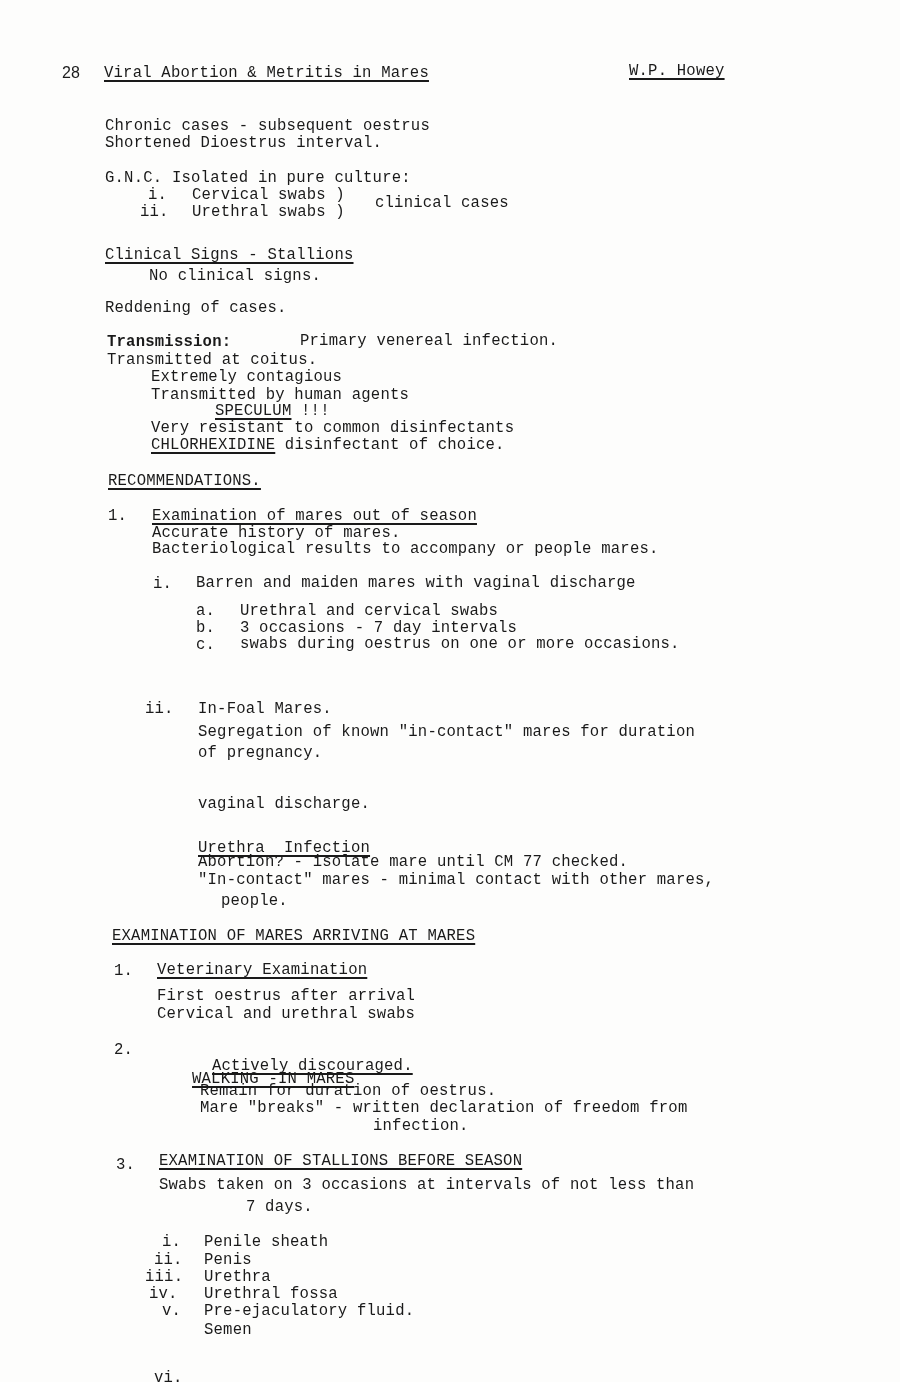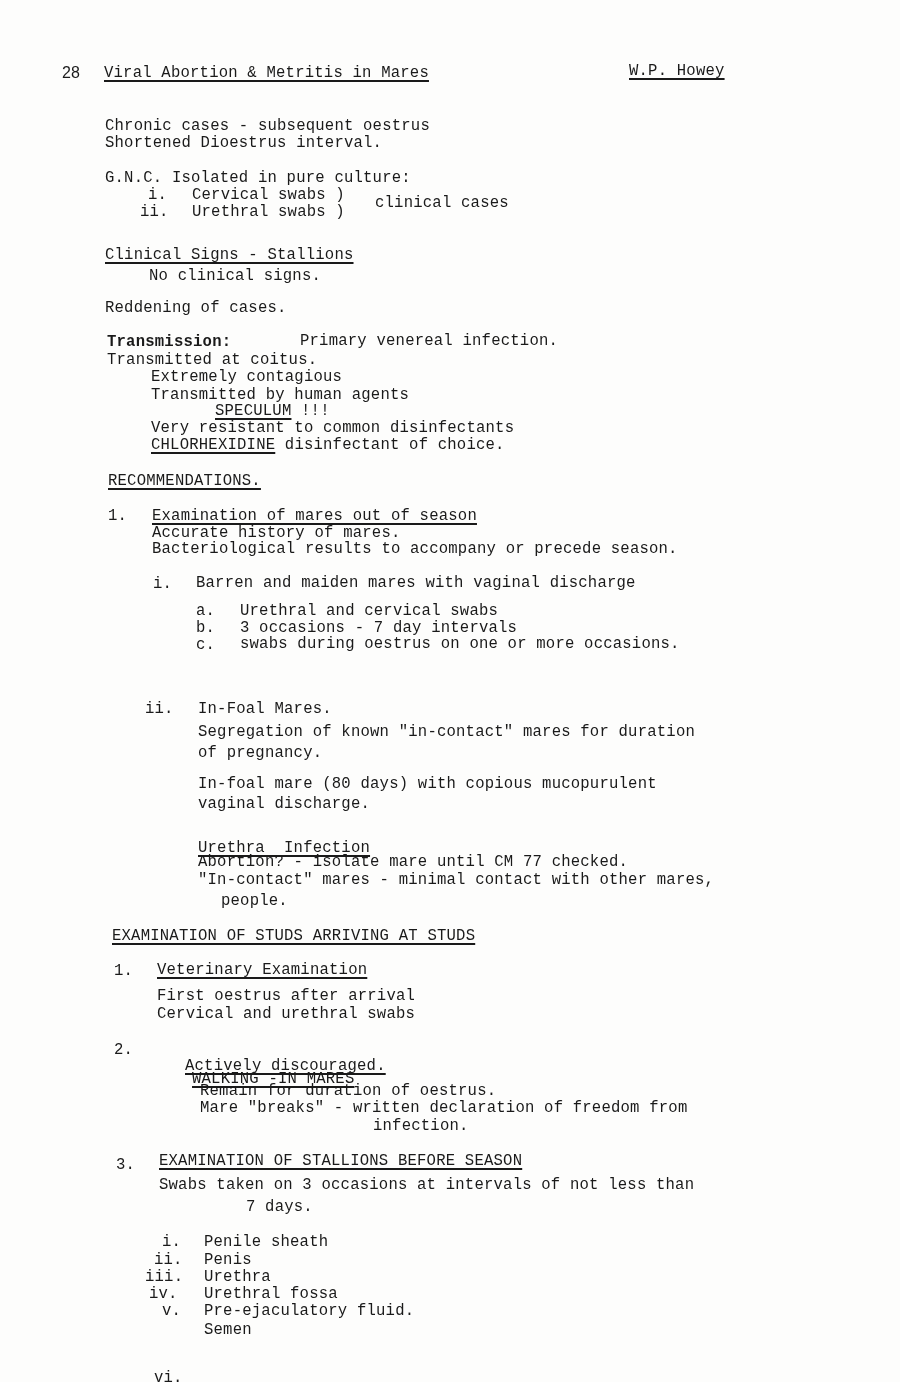--- a/index.html
+++ b/index.html
@@ -38,51 +38,50 @@
   <span class="ln" style="left:151px;top:369px;">Extremely contagious</span>
   <span class="ln" style="left:151px;top:387px;">Transmitted by human agents</span>
   <span class="ln" style="left:215px;top:403px;"><span class="u">SPECULUM</span><span> !!!</span></span>
   <span class="ln" style="left:151px;top:420px;">Very resistant to common disinfectants</span>
   <span class="ln" style="left:151px;top:437px;"><span class="u">CHLORHEXIDINE</span><span> disinfectant of choice.</span></span>
 
   <span class="ln u" style="left:108px;top:473px;">RECOMMENDATIONS.</span>
   <span class="ln" style="left:108px;top:508px;">1.</span>
   <span class="ln u" style="left:152px;top:508px;">Examination of mares out of season</span>
   <span class="ln" style="left:152px;top:525px;">Accurate history of mares.</span>
-  <span class="ln" style="left:152px;top:541px;">Bacteriological results to accompany or precede season.</span>
+  <span class="ln" style="left:152px;top:541px;">Bacteriological results to accompany or people mares.</span>
 
   <span class="ln" style="left:153px;top:576px;">i.</span>
   <span class="ln" style="left:196px;top:575px;">Barren and maiden mares with vaginal discharge</span>
   <span class="ln" style="left:196px;top:603px;">a.</span>
   <span class="ln" style="left:240px;top:603px;">Urethral and cervical swabs</span>
   <span class="ln" style="left:196px;top:620px;">b.</span>
   <span class="ln" style="left:240px;top:620px;">3 occasions - 7 day intervals</span>
   <span class="ln" style="left:196px;top:637px;">c.</span>
   <span class="ln" style="left:240px;top:636px;">swabs during oestrus on one or more occasions.</span>
 
   <span class="ln" style="left:145px;top:701px;">ii.</span>
   <span class="ln" style="left:198px;top:701px;">In-Foal Mares.</span>
   <span class="ln" style="left:198px;top:724px;">Segregation of known "in-contact" mares for duration</span>
   <span class="ln" style="left:198px;top:745px;">of pregnancy.</span>
-  <span class="ln" style="left:198px;top:776px;">In-foal mare (80 days) with copious mucopurulent</span>
   <span class="ln" style="left:198px;top:796px;">vaginal discharge.</span>
   <span class="ln u" style="left:198px;top:840px;">Urethra  Infection</span>
   <span class="ln" style="left:198px;top:854px;">Abortion? - isolate mare until CM 77 checked.</span>
   <span class="ln" style="left:198px;top:872px;">"In-contact" mares - minimal contact with other mares,</span>
   <span class="ln" style="left:221px;top:893px;">people.</span>
 
-  <span class="ln u" style="left:112px;top:928px;">EXAMINATION OF STUDS ARRIVING AT STUDS</span>
+  <span class="ln u" style="left:112px;top:928px;">EXAMINATION OF MARES ARRIVING AT MARES</span>
   <span class="ln" style="left:114px;top:963px;">1.</span>
   <span class="ln u" style="left:157px;top:962px;">Veterinary Examination</span>
   <span class="ln" style="left:157px;top:988px;">First oestrus after arrival</span>
   <span class="ln" style="left:157px;top:1006px;">Cervical and urethral swabs</span>
 
   <span class="ln" style="left:114px;top:1042px;">2.</span>
   <span class="ln u" style="left:157px;top:1071px;margin-left:35px;">WALKING -IN MARES</span>
-  <span class="ln u" style="left:185px;top:1058px;">Actively discouraged.</span>
+  <span class="ln u" style="left:212px;top:1058px;">Actively discouraged.</span>
   <span class="ln" style="left:200px;top:1083px;">Remain for duration of oestrus.</span>
   <span class="ln" style="left:200px;top:1100px;">Mare "breaks" - written declaration of freedom from</span>
   <span class="ln" style="left:373px;top:1118px;">infection.</span>
 
   <span class="ln" style="left:116px;top:1157px;">3.</span>
   <span class="ln u" style="left:159px;top:1153px;">EXAMINATION OF STALLIONS BEFORE SEASON</span>
   <span class="ln" style="left:159px;top:1177px;">Swabs taken on 3 occasions at intervals of not less than</span>
   <span class="ln" style="left:246px;top:1199px;">7 days.</span>
 
   <span class="ln" style="left:162px;top:1234px;">i.</span>

